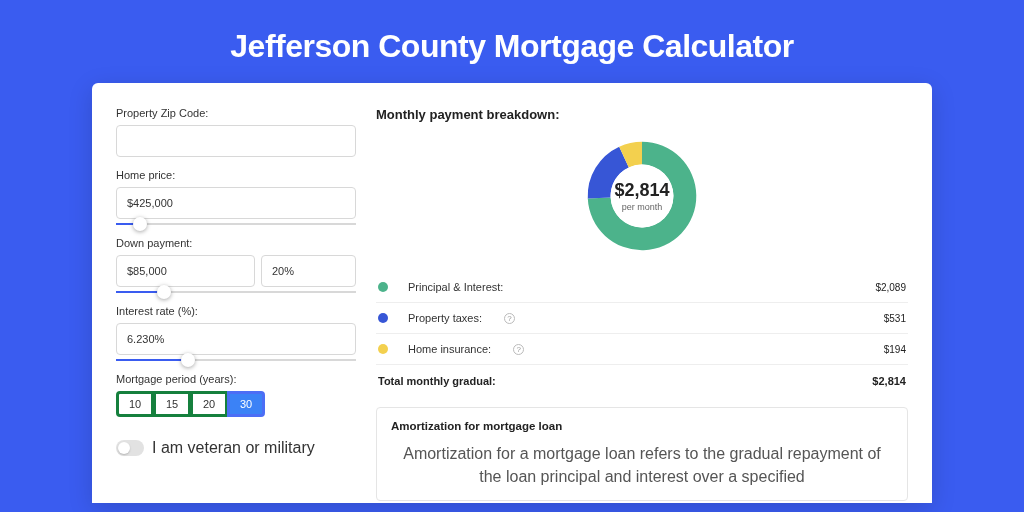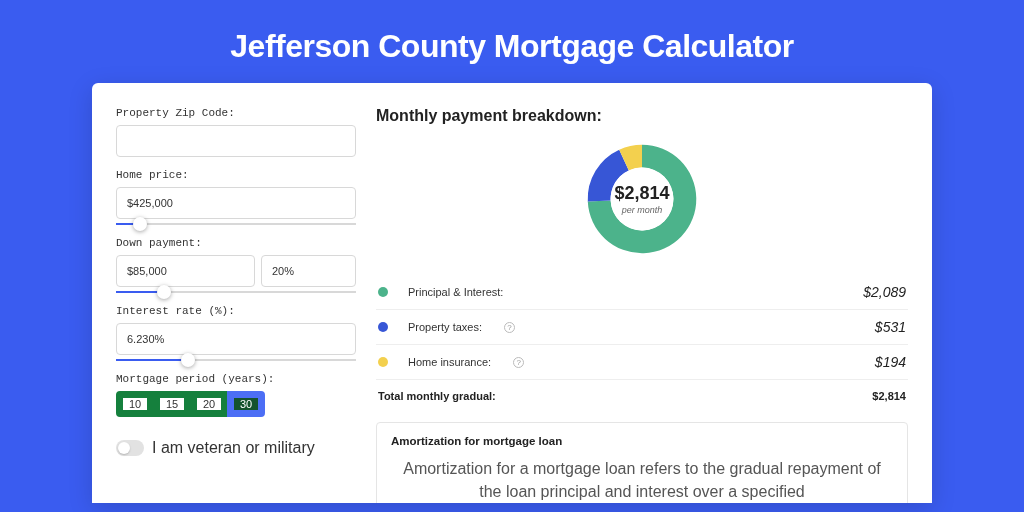--- a/index.html
+++ b/index.html
@@ -35,21 +35,20 @@
     flex-shrink: 0;
   }
   .right {
     flex: 1;
   }
   .label {
     font-size: 11px;
     color: #333;
     margin-bottom: 6px;
     margin-top: 12px;
-    font-family: Liberation Mono, monospace;
   }
   .label:first-child { margin-top: 0; }
   .input {
     width: 100%;
     height: 32px;
     border: 1px solid #d8d8d8;
     border-radius: 4px;
     padding: 0 10px;
     font-size: 11px;
     color: #333;
@@ -84,34 +83,34 @@
   .row-two .input:last-child { flex: 1; }
   .period-row {
     display: flex;
     gap: 0;
     margin-top: 2px;
   }
   .period-btn {
     flex: none;
     width: 38px;
     height: 26px;
-    border: 7px solid #15803d;
+    border: 3px solid #15803d;
     background: #fff;
     font-size: 11px;
     color: #333;
     display: flex;
     align-items: center;
     justify-content: center;
     cursor: pointer;
     margin-right: -1px;
   }
   .period-btn:first-child { border-radius: 4px 0 0 4px; }
   .period-btn:last-child { border-radius: 0 4px 4px 0; margin-right: 0; }
   .period-btn.active {
-    background: #14532d;
+    background: #3b82f6;
     color: #fff;
     border-color: #4c6ef5;
   }
   .toggle-row {
     display: flex;
     align-items: center;
     gap: 8px;
     margin-top: 22px;
   }
   .toggle {
@@ -130,21 +129,21 @@
     border-radius: 50%;
     top: 2px;
     left: 2px;
     box-shadow: 0 1px 2px rgba(0,0,0,0.2);
   }
   .toggle-label {
     font-size: 16px;
     color: #333;
   }
   .right-title {
-    font-size: 16px;
+    font-size: 13px;
     font-weight: 700;
     color: #222;
     margin-bottom: 14px;
   }
   .donut-wrap {
     display: flex;
     justify-content: center;
     margin-bottom: 16px;
   }
   .donut {
@@ -162,21 +161,20 @@
   }
   .donut-amount {
     font-size: 18px;
     font-weight: 700;
     color: #222;
   }
   .donut-sub {
     font-size: 9px;
     color: #666;
     margin-top: 1px;
-    font-style: italic;
   }
   .legend-row {
     display: flex;
     align-items: center;
     justify-content: space-between;
     padding: 9px 2px;
     border-bottom: 1px solid #eee;
   }
   .legend-left {
     display: flex;
@@ -184,23 +182,22 @@
     gap: 20px;
     font-size: 11px;
     color: #333;
   }
   .dot {
     width: 10px;
     height: 10px;
     border-radius: 50%;
   }
   .legend-val {
-    font-size: 14px;
-    color: #222;
-    font-style: italic;
+    font-size: 10px;
+    color: #222;
   }
   .total-row {
     display: flex;
     justify-content: space-between;
     padding: 10px 2px 14px 2px;
     font-weight: 700;
     font-size: 11px;
     color: #222;
   }
   .amort {

